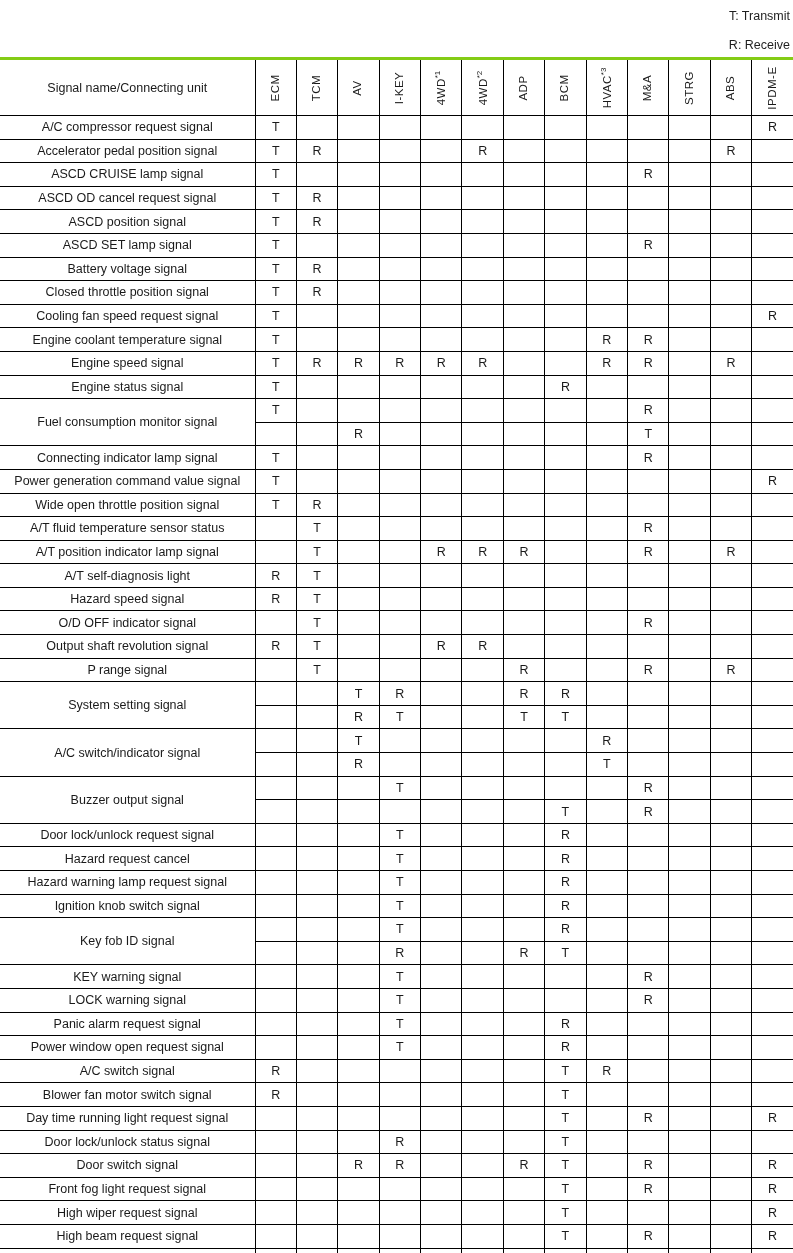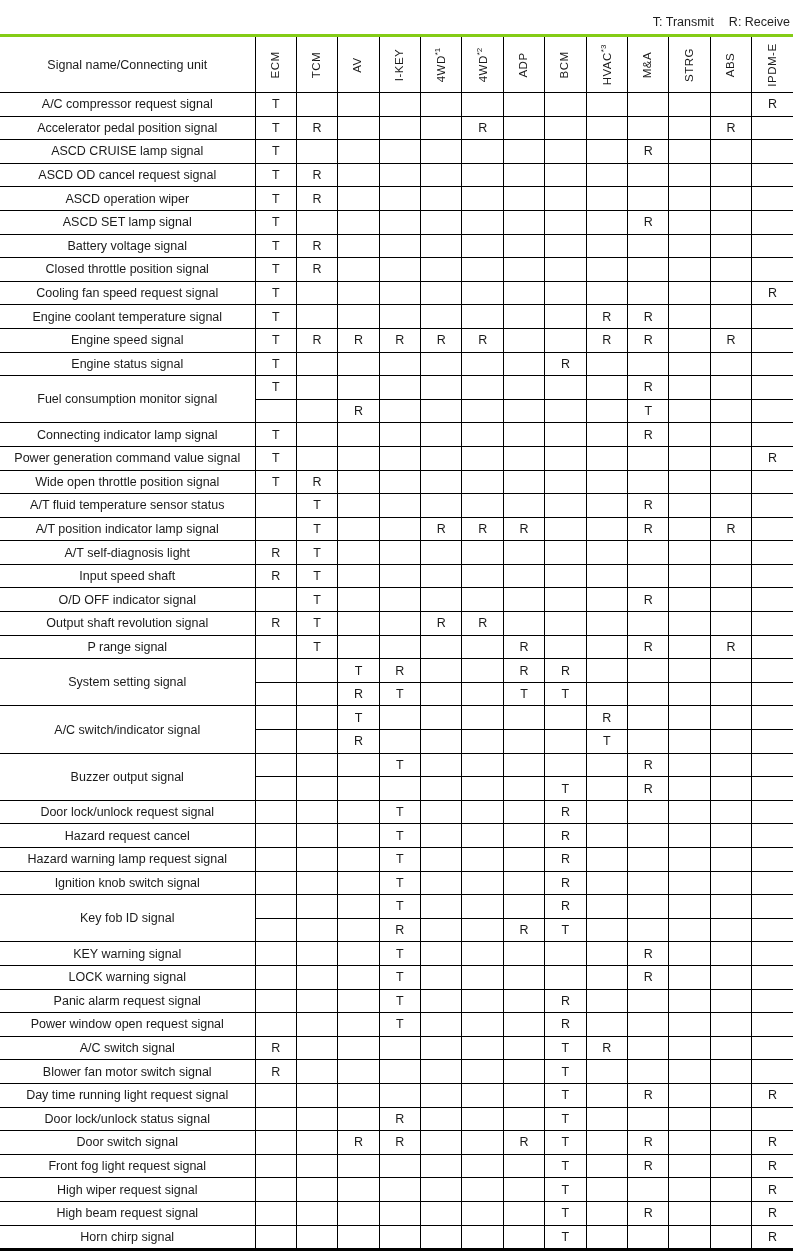--- a/index.html
+++ b/index.html
@@ -13,23 +13,24 @@
     width: 793px;
     height: 1253px;
     background: #ffffff;
     overflow: hidden;
   }
   .legend-row {
     display: flex;
     justify-content: flex-end;
     align-items: flex-end;
     gap: 15px;
-    padding: 15px 3px 5px 0;
+    padding: 9px 3px 5px 0;
     font-size: 12.5px;
     color: #1f1f1f;
+    flex-direction: column;
   }
   table.signal-table {
     border-collapse: collapse;
     table-layout: fixed;
     width: 793px;
     border-top: 3px solid #84cc16;
     border-bottom: 3px solid #000;
   }
   table.signal-table th,
   table.signal-table td {
@@ -217,21 +218,21 @@
           <td class="val-cell"></td>
           <td class="val-cell"></td>
           <td class="val-cell"></td>
           <td class="val-cell"></td>
           <td class="val-cell"></td>
           <td class="val-cell"></td>
           <td class="val-cell"></td>
           <td class="val-cell"></td>
         </tr>
         <tr>
-          <td class="name-cell" rowspan="1">ASCD operation wiper</td>
+          <td class="name-cell" rowspan="1">ASCD position signal</td>
           <td class="val-cell">T</td>
           <td class="val-cell">R</td>
           <td class="val-cell"></td>
           <td class="val-cell"></td>
           <td class="val-cell"></td>
           <td class="val-cell"></td>
           <td class="val-cell"></td>
           <td class="val-cell"></td>
           <td class="val-cell"></td>
           <td class="val-cell"></td>
@@ -472,21 +473,21 @@
           <td class="val-cell"></td>
           <td class="val-cell"></td>
           <td class="val-cell"></td>
           <td class="val-cell"></td>
           <td class="val-cell"></td>
           <td class="val-cell"></td>
           <td class="val-cell"></td>
           <td class="val-cell"></td>
         </tr>
         <tr>
-          <td class="name-cell" rowspan="1">Input speed shaft</td>
+          <td class="name-cell" rowspan="1">Hazard speed signal</td>
           <td class="val-cell">R</td>
           <td class="val-cell">T</td>
           <td class="val-cell"></td>
           <td class="val-cell"></td>
           <td class="val-cell"></td>
           <td class="val-cell"></td>
           <td class="val-cell"></td>
           <td class="val-cell"></td>
           <td class="val-cell"></td>
           <td class="val-cell"></td>

